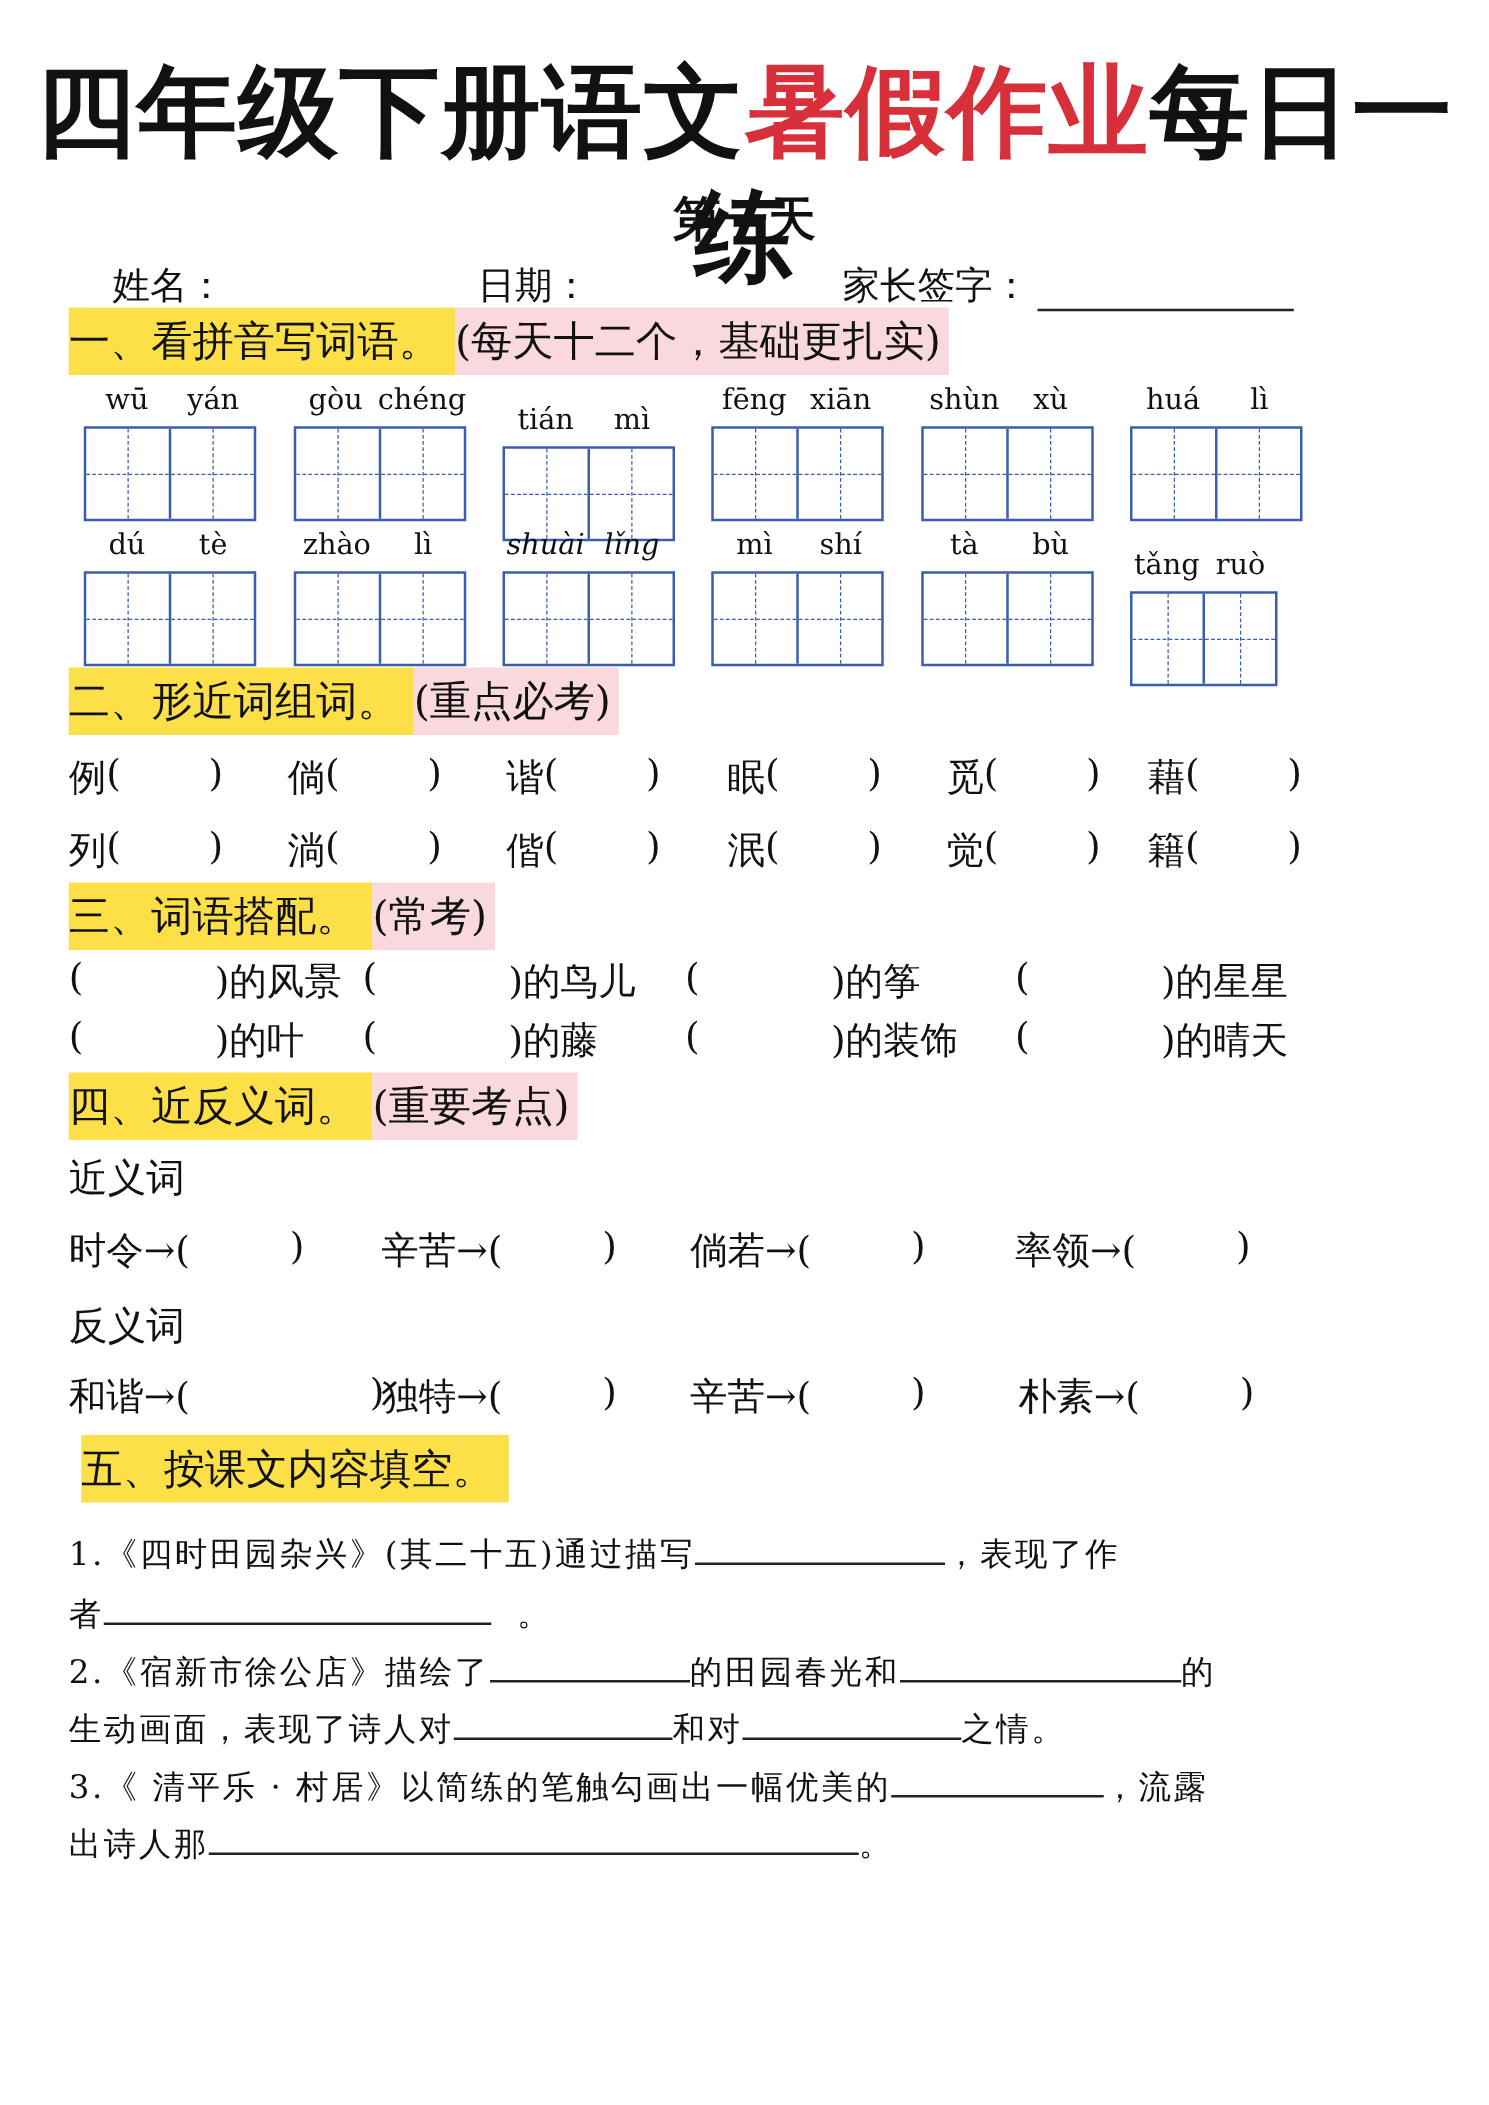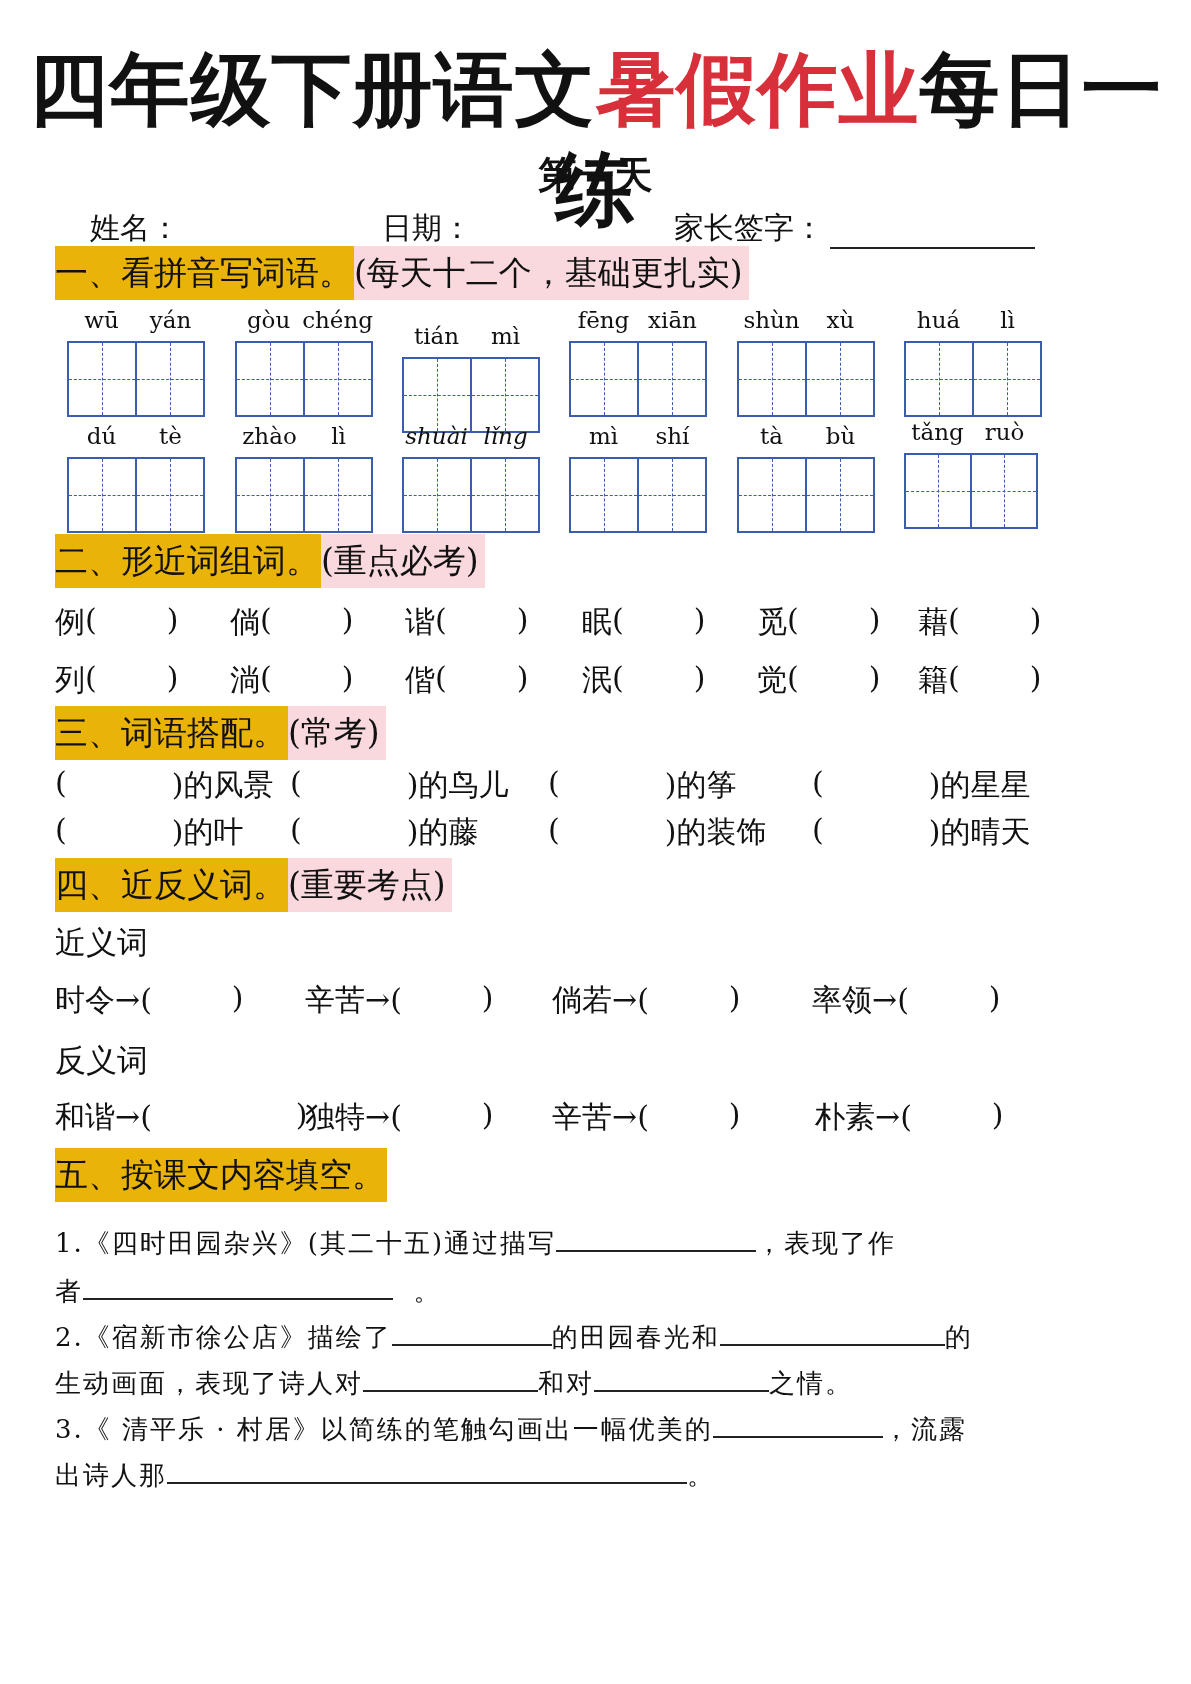--- a/index.html
+++ b/index.html
@@ -12,21 +12,21 @@
            font-size: 80px; font-weight: bold; letter-spacing: 1px; line-height: 100px;
            color: #111; }
   .title .red { color: #d8303a; }
 
   .day { top: 150px; left: 0; width: 1191px; text-align: center; font-size: 38px; font-weight: bold; }
 
   .info { top: 208px; left: 90px; font-size: 30px; display: flex; align-items: flex-end; white-space: nowrap; }
   .info .blank { display: inline-block; border-bottom: 2px solid #222; height: 30px; margin: 0 6px; }
 
   .sec-head { display: flex; height: 54px; align-items: center; font-size: 33px; }
-  .sec-head .blue { background: #eab308; height: 100%; display: flex; align-items: center; padding-right: 2px; }
+  .sec-head .blue { background: #fde047; height: 100%; display: flex; align-items: center; padding-right: 12px; }
   .sec-head .pink { background: #f9d9de; height: 100%; display: flex; align-items: center; padding-right: 6px; }
 
   .py-group { position: absolute; width: 150px; }
   .py-labels { display: flex; height: 30px; font-size: 23px; font-family: "DejaVu Serif", serif; }
   .py-labels span { flex: 1; text-align: center; }
   .grid-pair { display: flex; border: 2.5px solid #3a5db0; height: 72px; margin-top: 4px; }
   .cell { flex: 1; position: relative; }
   .cell + .cell { border-left: 2.5px solid #3a5db0; }
   .cell::before { content: ""; position: absolute; left: 50%; top: 0; bottom: 0; border-left: 1.5px dashed #3a5db0; }
   .cell::after { content: ""; position: absolute; top: 50%; left: 0; right: 0; border-top: 1.5px dashed #3a5db0; }
@@ -164,21 +164,21 @@
     <div class="py-group" style="left: 737px; top: 423px; width: 138px;">
       <div class="py-labels">
         <span>tà</span>
         <span>bù</span>
       </div>
       <div class="grid-pair">
         <div class="cell"></div>
         <div class="cell"></div>
       </div>
     </div>
-    <div class="py-group" style="left: 904px; top: 419px; width: 134px;">
+    <div class="py-group" style="left: 904px; top: 439px; width: 118px;">
       <div class="py-labels">
         <span>tǎng</span>
         <span>ruò</span>
       </div>
       <div class="grid-pair">
         <div class="cell"></div>
         <div class="cell"></div>
       </div>
     </div>
   </div>
@@ -353,21 +353,21 @@
       <span class="gap" style="width:80px"></span>
       <span>)</span>
     </div>
     <div class="abs row" style="left: 815px; top: 1097px;">
       <span>朴素→(</span>
       <span class="gap" style="width:80px"></span>
       <span>)</span>
     </div>
   </div>
 
-<div class="abs sec-head" style="top:1148px;left:55px;">
+<div class="abs sec-head" style="top:1148px;left:65px;">
   <span class="blue">五、按课文内容填空。</span>
 </div>
 
 <div class="abs para" style="top:1218px;left:55px;">
   <span>1.《四时田园杂兴》(其二十五)通过描写</span><span class="ul" style="width:200px"></span><span>，表现了作</span>
 </div>
 <div class="abs para" style="top:1266px;left:55px;">
   <span>者</span><span class="ul" style="width:310px"></span>&nbsp;&nbsp;<span>。</span>
 </div>
 

